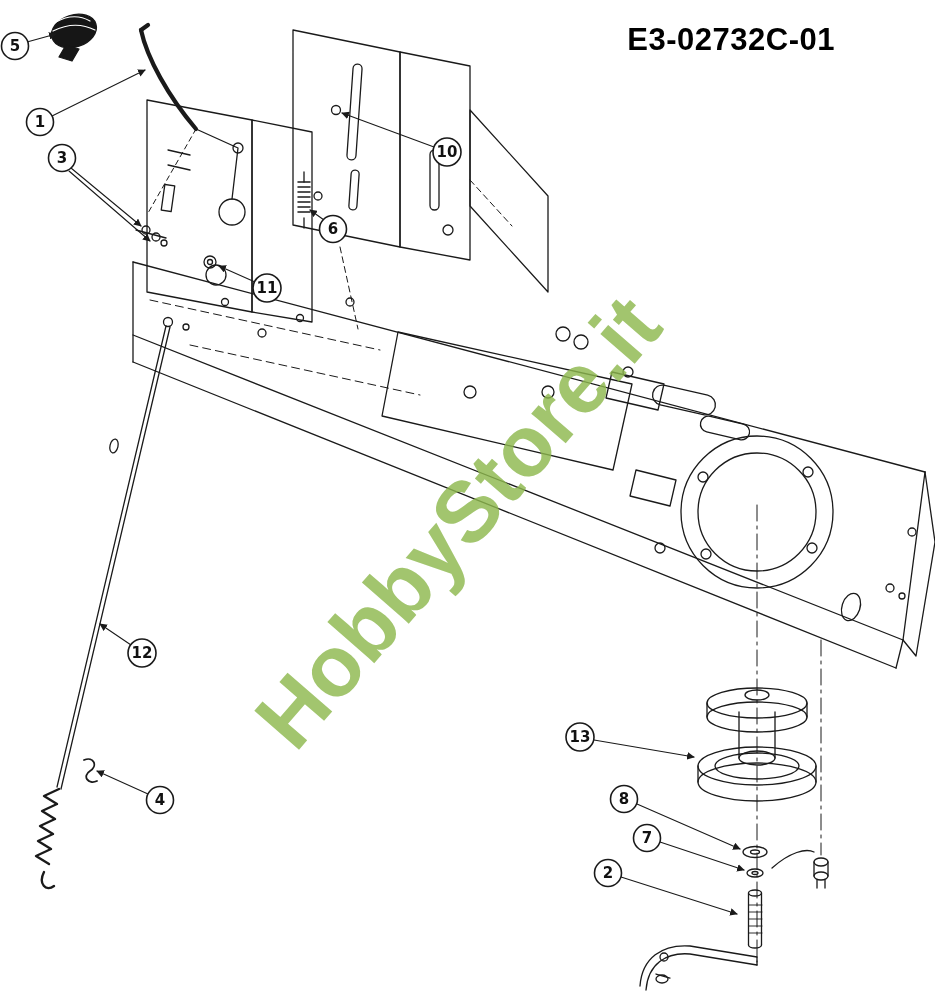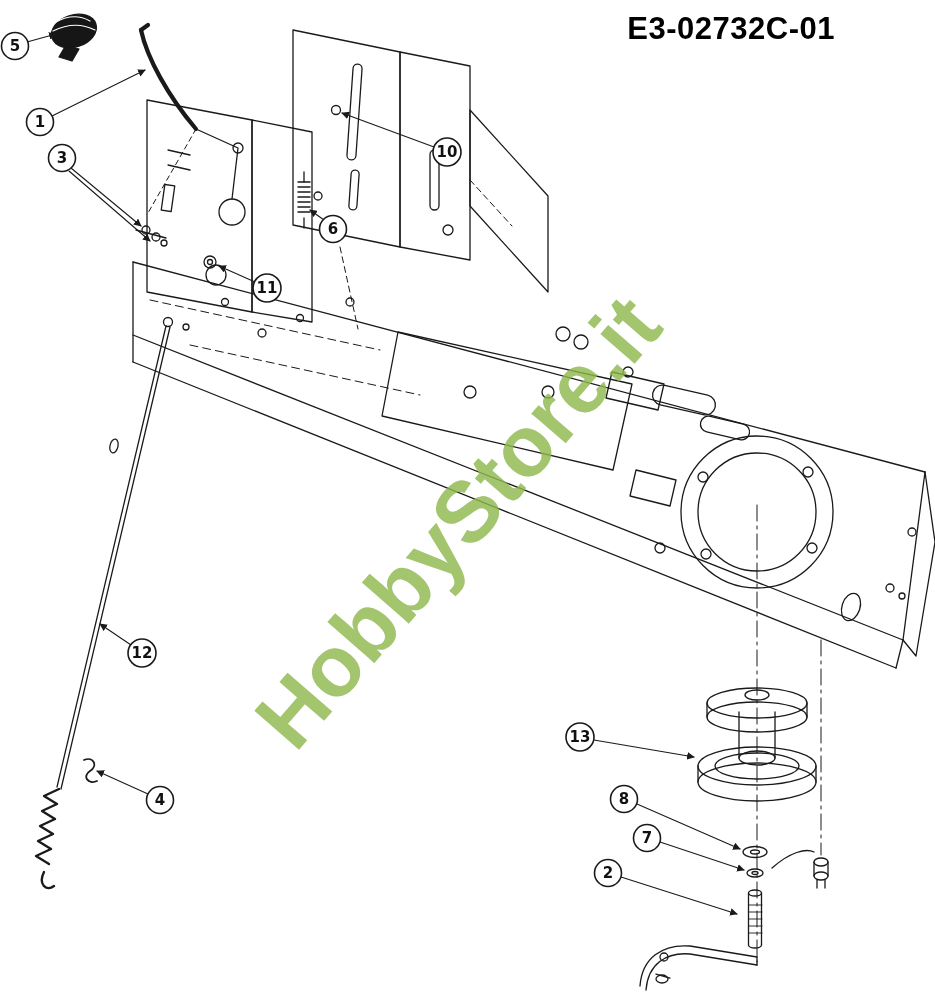--- a/index.html
+++ b/index.html
@@ -15,21 +15,21 @@
     background: #ffffff;
     overflow: hidden;
   }
   .drawing {
     position: absolute;
     left: 0;
     top: 0;
   }
   .diagram-code {
     position: absolute;
-    top: 11px;
+    top: 22px;
     right: 100px;
     font-size: 31px;
     font-weight: bold;
     color: #000000;
     letter-spacing: 0.5px;
     white-space: nowrap;
   }
   .watermark {
     position: absolute;
     left: 458px;

